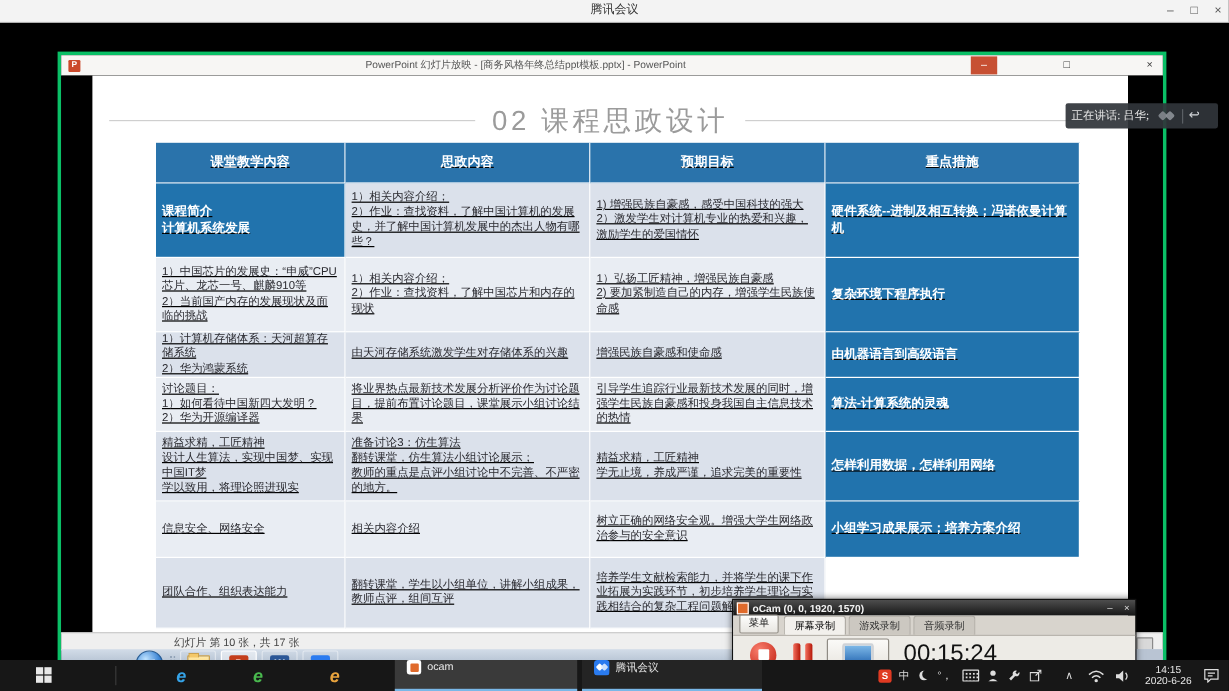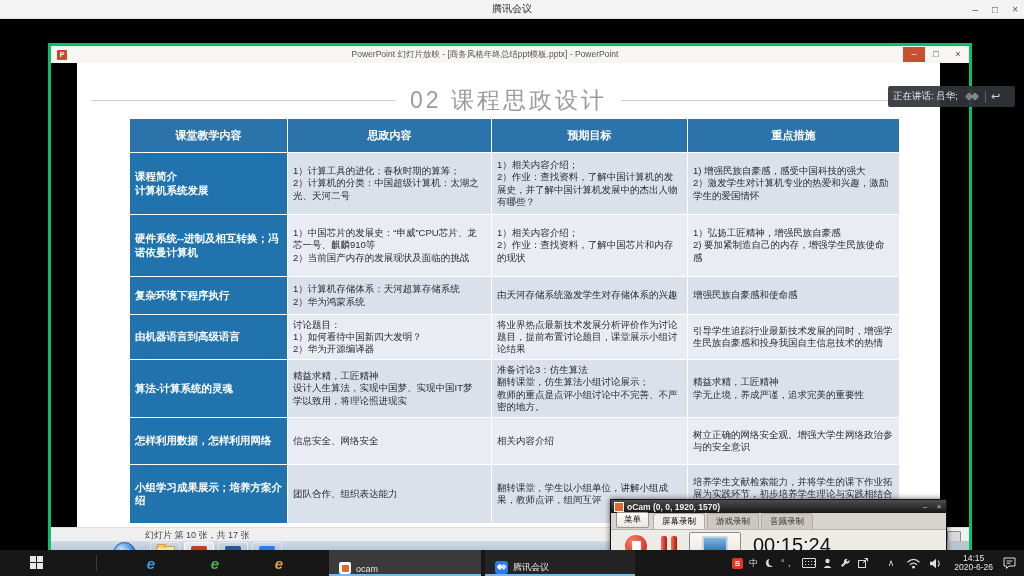--- a/index.html
+++ b/index.html
@@ -6,21 +6,21 @@
     font-family:"Liberation Sans","DejaVu Sans",sans-serif;background:#000;}
   .abs{position:absolute;}
   
   #tm-titlebar{left:0;top:0;width:1024px;height:18px;background:#f3f3f3;border-bottom:1px solid #e2e2e2;}
   #tm-title{left:0;top:0;width:100%;text-align:center;font-size:10px;color:#333;line-height:18px;}
   .tm-controls{right:6px;top:0;height:18px;display:flex;align-items:center;gap:14px;color:#555;font-size:10px;}
   .tm-controls span{cursor:default;}
   #stage{left:0;top:19px;width:1024px;height:531px;background:#000;}
   
   #shared{left:48px;top:24px;width:924px;height:525px;border:3px solid #0abf66;box-sizing:border-box;background:#000;}
-  #ppt-titlebar{left:0;top:0;width:918px;height:17px;background:#f7f6f4;display:flex;align-items:center;}
+  #ppt-titlebar{left:0;top:0;width:918px;height:17px;background:#f7f6f4;display:flex;align-items:center;gap:47px;}
   #ppt-icon{width:10px;height:10px;background:#cb4a2c;margin-left:6px;border-radius:1px;color:#fff;
     font-size:7px;font-weight:bold;text-align:center;line-height:10px;}
   #ppt-title{flex:1;text-align:center;font-size:8.5px;color:#555;white-space:nowrap;overflow:hidden;}
   .ppt-btn{width:22px;height:15px;text-align:center;line-height:14px;font-size:9px;color:#444;}
   .ppt-btn.min{background:#c75033;color:#fff;}
   #ppt-main{left:0;top:17px;width:918px;height:464px;background:#000;}
   #slide{left:26px;top:0;width:863px;height:464px;background:#fff;}
   
   #slide-title-row{left:0;top:22px;width:100%;display:flex;align-items:center;}
   .title-line{flex:1;height:1px;background:#cfcfcf;margin:0 14px;}
@@ -58,21 +58,21 @@
     display:flex;align-items:center;justify-content:center;}
   .folder{width:17px;height:12px;background:linear-gradient(#ffe9a8,#f4c868);border:1px solid #caa14f;
     border-radius:1px;position:relative;}
   .folder:before{content:"";position:absolute;left:0;top:-3px;width:7px;height:3px;background:#f4c868;
     border:1px solid #caa14f;border-bottom:none;border-radius:1px 1px 0 0;}
   #shared-tray{margin-left:auto;width:22px;height:24px;background:#b9c4d3;border-left:1px solid #93a3b6;
     font-size:8px;color:#33404f;display:flex;align-items:center;justify-content:center;}
   
   #speaking{left:888px;top:67px;width:127px;height:21px;background:rgba(48,53,58,.93);border-radius:2px;
     display:flex;align-items:center;padding:0 5px;box-sizing:border-box;}
-  #speaking .txt{font-size:9.5px;color:#e8e8e8;white-space:nowrap;}
+  #speaking .txt{font-size:9.5px;color:#e8e8e8;white-space:nowrap;font-family:Liberation Serif, serif;}
   #speaking .logo{margin-left:6px;}
   #speaking .div{width:1px;height:12px;background:#5a5f64;margin:0 5px;}
   #speaking .arrow{color:#cfd2d5;font-size:11px;line-height:21px;}
   
   #ocam{left:610px;top:480px;width:337px;height:72px;border:1px solid #111;box-sizing:border-box;
     box-shadow:0 0 6px rgba(0,0,0,.6);}
   #ocam-titlebar{left:0;top:0;width:100%;height:13px;background:linear-gradient(#4d4d4d,#171717);
     display:flex;align-items:center;}
   #ocam-icon{width:8px;height:8px;background:#e06a2b;border:1px solid #fff;margin:0 3px;}
   #ocam-title{flex:1;font-size:8.5px;font-weight:bold;color:#f2f2f2;white-space:nowrap;}
@@ -106,21 +106,21 @@
   #share-label .mini-screen{width:10px;height:8px;border:1px solid #cfcfcf;background:#3a3a3a;}
   #share-label .mic-dot{width:7px;height:7px;border-radius:2px;background:#27c24c;margin-left:3px;}
   #share-label .txt{color:#fff;font-size:9.5px;margin-left:3px;white-space:nowrap;}
   
   #taskbar{left:0;top:550px;width:1024px;height:26px;background:#171717;display:flex;align-items:center;}
   #start-btn{width:14px;height:14px;margin-left:30px;display:grid;grid-template-columns:6px 6px;
     grid-template-rows:6px 6px;gap:1px;}
   #start-btn i{background:#e8e8e8;display:block;}
   .tb-div{width:1px;height:16px;background:#3a3a3a;margin-left:52px;}
   .e-icon{font-size:15px;font-weight:bold;font-style:italic;margin-left:44px;width:20px;text-align:center;}
-  .tb-app{height:26px;display:flex;align-items:flex-end;padding:0 10px;box-sizing:border-box;
+  .tb-app{height:26px;display:flex;align-items:flex-start;padding:0 10px;box-sizing:border-box;
     border-bottom:2px solid #7ab8e8;margin-left:40px;}
   .tb-app .lbl{color:#e8e8e8;font-size:9px;margin-left:5px;white-space:nowrap;}
   #tb-ocam{width:152px;background:#3a3a3a;margin-left:40px;}
   #tb-meeting{width:150px;background:#242424;margin-left:4px;}
   #tb-ocam-icon{width:12px;height:12px;background:#fff;border-radius:2px;display:flex;align-items:center;justify-content:center;}
   #tb-ocam-icon i{width:7px;height:7px;background:#e06a2b;border-radius:1px;}
   .tray{margin-left:auto;display:flex;align-items:center;height:26px;}
   .tray-ic{color:#ddd;font-size:9px;margin-right:8px;}
   #sogou-chip{width:11px;height:11px;background:#e03a22;color:#fff;font-size:8px;font-weight:bold;
     text-align:center;line-height:11px;border-radius:2px;margin-right:6px;}
@@ -156,29 +156,27 @@
       <div class="ppt-btn">×</div>
     </div>
 
     <div class="abs" id="ppt-main">
       <div class="abs" id="slide">
         <div class="abs" id="slide-title-row">
           <div class="title-line"></div>
           <div id="slide-title">02 课程思政设计</div>
           <div class="title-line"></div>
         </div>
-        <div class="abs" id="course-table" style="grid-template-columns: 158px 204px 196px 212px; grid-template-rows: 34px 62px 62px 38px 45px 58px 47px 59px;">
+        <div class="abs" id="course-table" style="grid-template-columns: 158px 204px 196px 212px; grid-template-rows: 34px 62px 62px 38px 45px 58px 47px 59px; text-decoration: underline;">
             <div class="cell th">课堂教学内容</div>
             <div class="cell th">思政内容</div>
             <div class="cell th">预期目标</div>
             <div class="cell th">重点措施</div>
             <div class="cell c1">课程简介
 计算机系统发展</div>
-            <div class="cell odd">1）计算工具的进化：春秋时期的算筹；
-2）计算机的分类：中国超级计算机：太湖之光、天河二号</div>
             <div class="cell odd">1）相关内容介绍；
 2）作业：查找资料，了解中国计算机的发展史，并了解中国计算机发展中的杰出人物有哪些？</div>
             <div class="cell odd">1) 增强民族自豪感，感受中国科技的强大
 2）激发学生对计算机专业的热爱和兴趣，激励学生的爱国情怀</div>
             <div class="cell c1">硬件系统--进制及相互转换；冯诺依曼计算机</div>
             <div class="cell even">1）中国芯片的发展史：“申威”CPU芯片、龙芯一号、麒麟910等
 2）当前国产内存的发展现状及面临的挑战</div>
             <div class="cell even">1）相关内容介绍；
 2）作业：查找资料，了解中国芯片和内存的现状</div>
             <div class="cell even">1）弘扬工匠精神，增强民族自豪感

